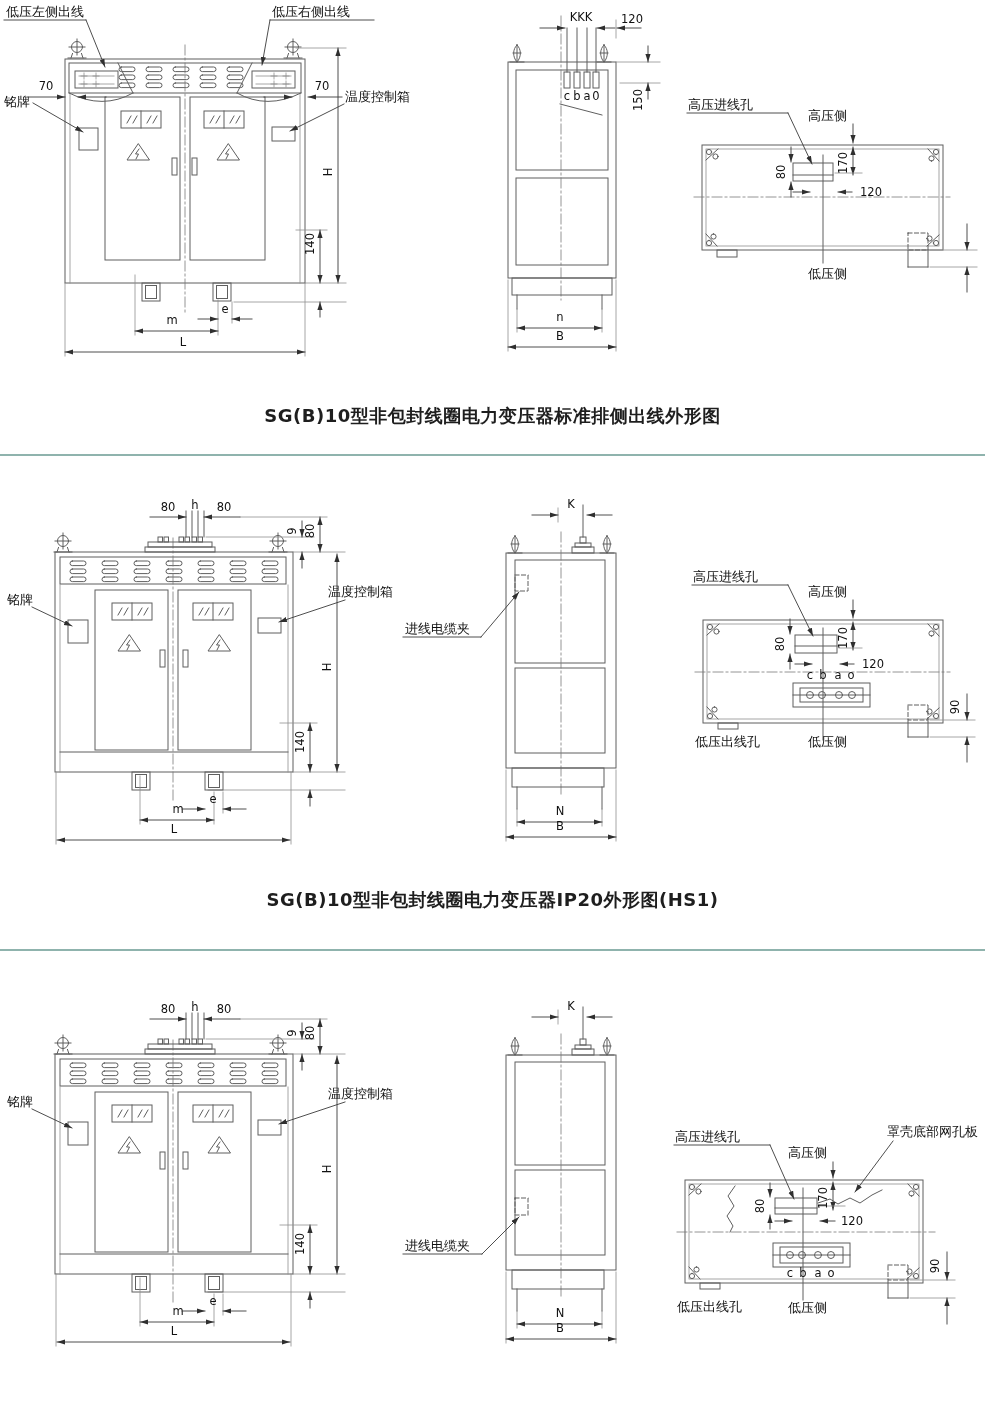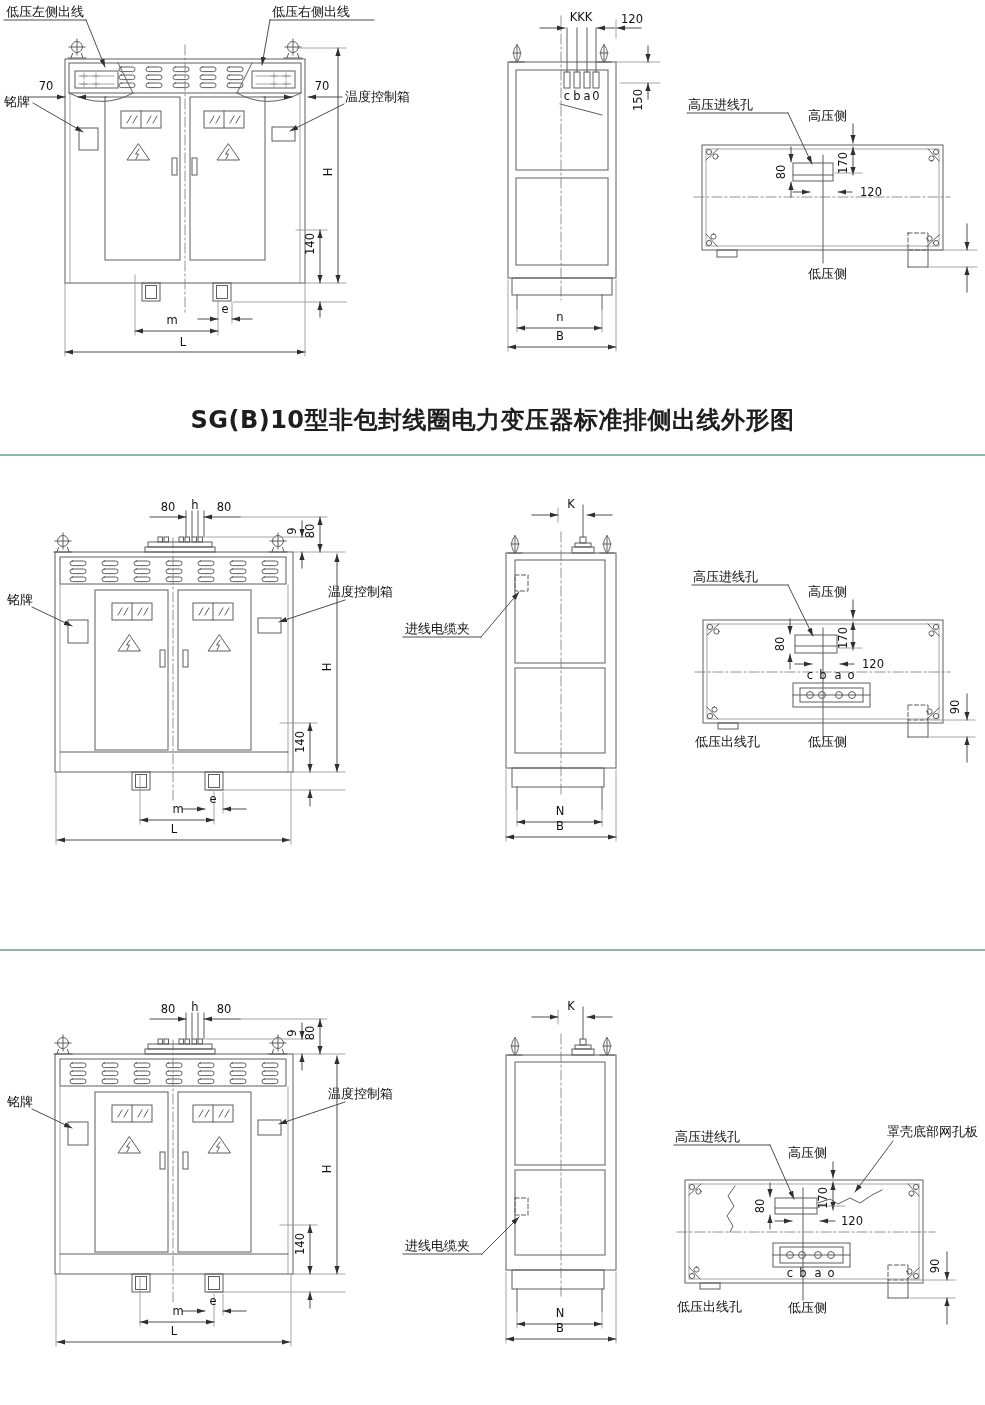--- a/index.html
+++ b/index.html
@@ -8,21 +8,21 @@
   svg.sec{position:absolute;left:0;overflow:visible}
   svg *{fill:none;stroke:#5f5f5f;stroke-width:1;stroke-linecap:square}
   svg text{fill:#111;stroke:none;font-family:"DejaVu Sans",sans-serif;font-size:11.5px;stroke-width:0}
   svg marker path{fill:#2f2f2f;stroke:none}
   .zh{font-size:13px}
   .md{text-anchor:middle}
   .dm{stroke:#3a3a3a;stroke-width:.9}
   .lt{stroke:#909090;stroke-width:.8}
   .cl{stroke:#7a7a7a;stroke-width:.8;stroke-dasharray:10 3 2 3}
   .dsh{stroke-dasharray:4 2.5}
-  .caption{position:absolute;left:0;width:985px;text-align:center;font-size:24px;
+  .caption{position:absolute;left:0;width:985px;text-align:center;font-size:18px;
            font-weight:600;color:#1e1e1e;letter-spacing:.5px}
   .divider{position:absolute;left:0;width:985px;height:2px;background:#8fb3ad}
 </style>
 </head>
 <body>
 
 <div id="page">
 
 <svg class="sec" style="top:0" width="985" height="455" viewBox="0 0 985 455">
   <defs>
@@ -379,20 +379,21 @@
         <line class="lt" x1="930" y1="737" x2="975" y2="737"></line>
     <line class="dm" x1="967" y1="694" x2="967" y2="720" marker-end="url(#ar)"></line>
     <line class="dm" x1="967" y1="737" x2="967" y2="762" marker-start="url(#ar)"></line>
     <text x="959" y="707" class="md" transform="rotate(-90 959 707)">90</text>
     <rect x="718" y="723" width="20" height="6"></rect>
     <text x="695" y="746" class="zh">低压出线孔</text>
     <text x="808" y="746" class="zh">低压侧</text>
   </g>
 </svg>
 
+<div class="caption" style="top:888px">SG(B)10型非包封线圈电力变压器IP20外形图(HS1)</div>
 <div class="divider" style="top:949px"></div>
 
 <svg class="sec" style="top:950px" width="985" height="455" viewBox="0 950 985 455">
 
   <g transform="translate(0,502)">
 
     <g>
       <rect x="55" y="552" width="238" height="220"></rect>
       <line x1="60" y1="585" x2="60" y2="772" class="lt"></line>
       <line x1="288" y1="585" x2="288" y2="772" class="lt"></line>

